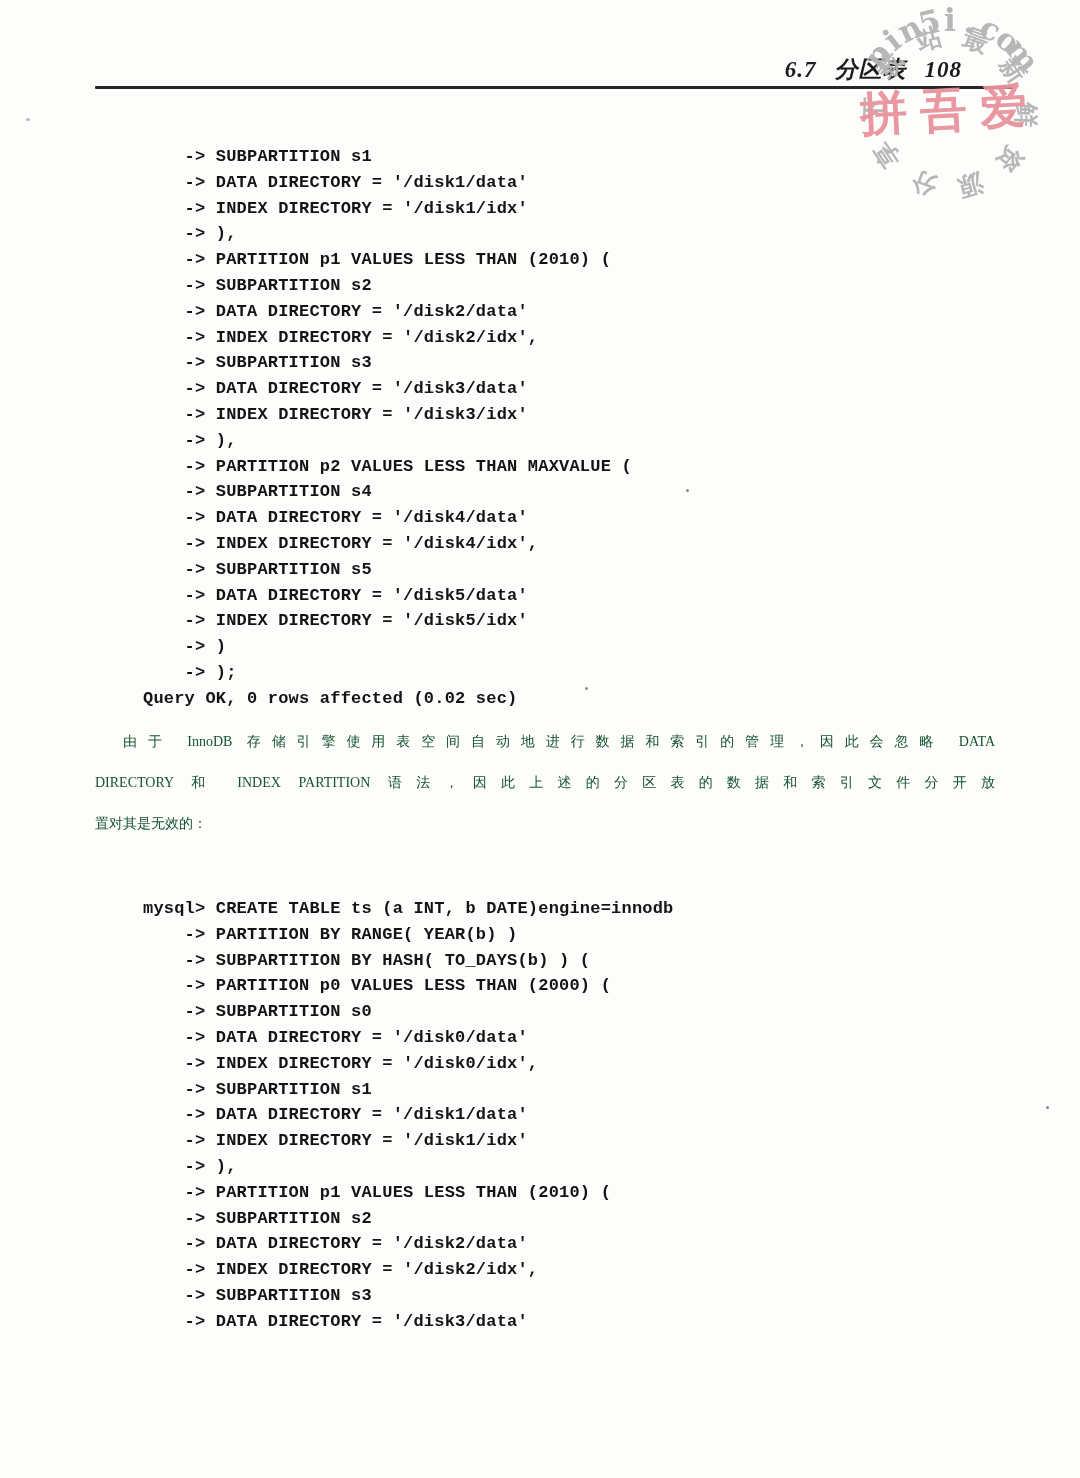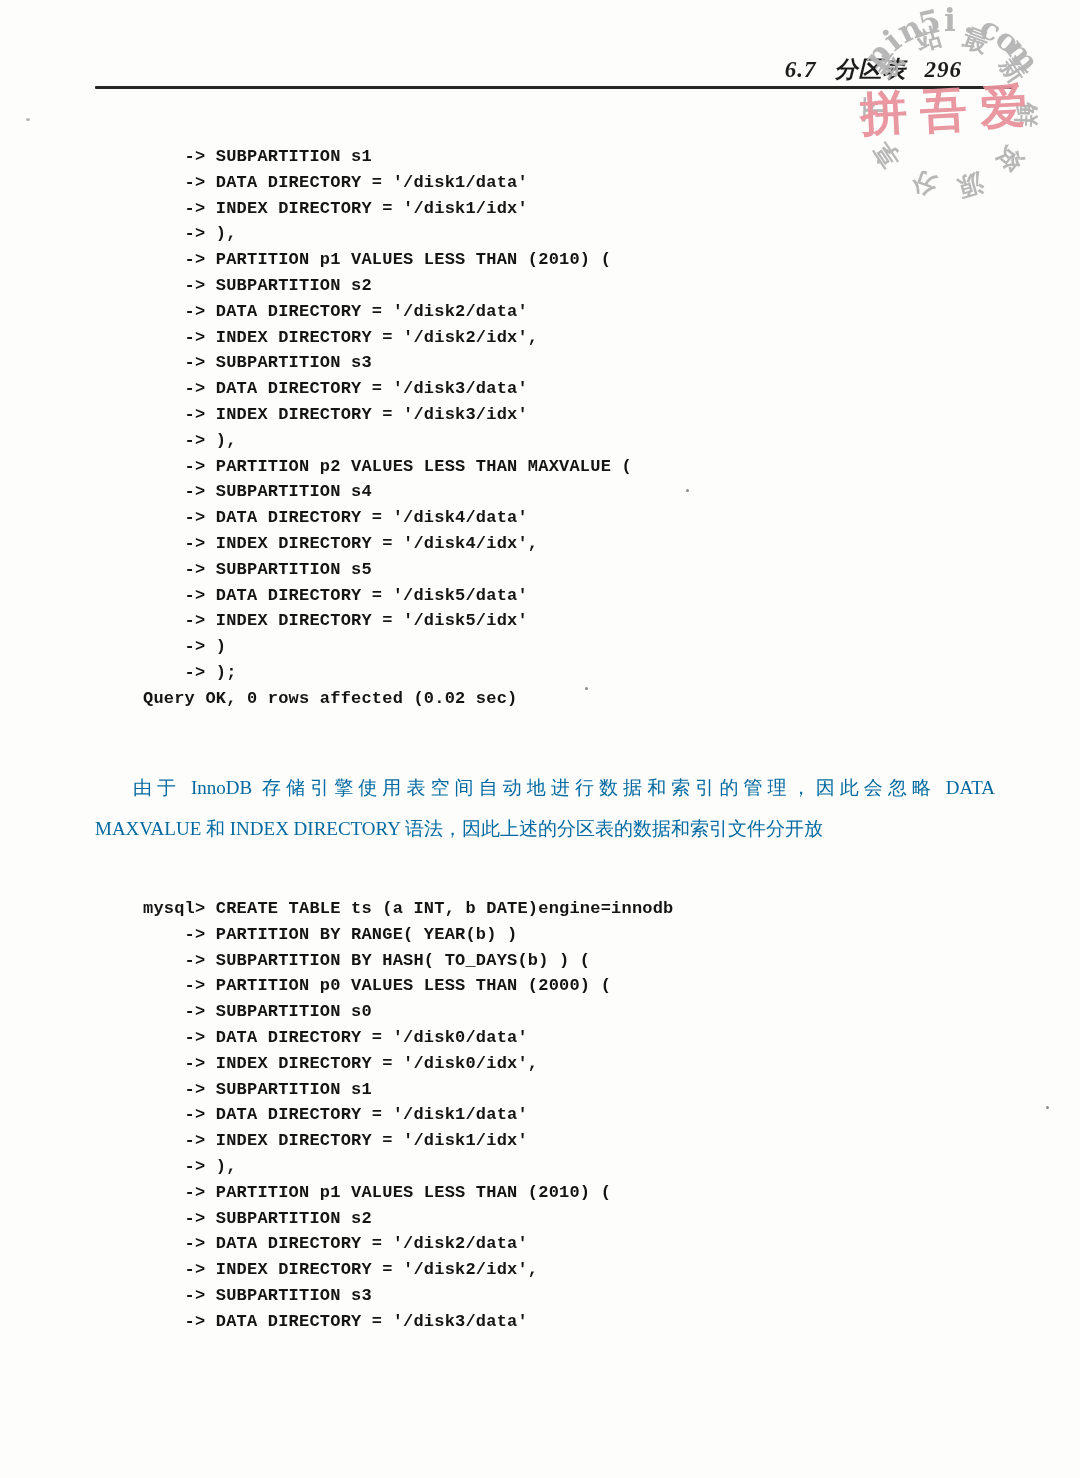--- a/index.html
+++ b/index.html
@@ -49,41 +49,41 @@
     font-family:"Liberation Mono","DejaVu Sans Mono",monospace;
     font-size:17px; font-weight:600; color:#141414;
     line-height:25.8px; white-space:pre; letter-spacing:.2px;
   }
   .code-block-1 { top:144px; }
   .code-block-2 { top:896px; }
   .code-line { height:25.8px; }
 
   
   .para {
-    position:absolute; left:95px; top:767px; width:900px;
-    font-size:19px; line-height:41px; color:#0369a1;
+    position:absolute; left:95px; top:721px; width:900px;
+    font-size:14px; line-height:41px; color:#14532d;
   }
   .para .para-line { text-align:justify; }
   .para .para-line:not(:last-child) { text-align-last:justify; }
   .para .para-line:first-child { text-indent:2em; }
 
   
   .speck { position:absolute; background:#8a8a8a; border-radius:50%; }
   .speck-1 { left:686px; top:489px; width:3px; height:3px; }
   .speck-2 { left:585px; top:687px; width:3px; height:3px; }
   .speck-3 { left:1046px; top:1106px; width:3px; height:3px; }
   .speck-4 { left:26px;  top:118px; width:4px; height:3px; opacity:.6; }
 </style>
 </head>
 <body>
 
 <div class="page">
 
   <div class="running-head">
-    <span>6.7</span><span class="sep"></span><span>分区表</span><span class="sep"></span><span>296</span>
+    <span>6.7</span><span class="sep"></span><span>分区表</span><span class="sep"></span><span>108</span>
   </div>
   <div class="head-rule"></div>
 
   <div class="watermark">
     <div class="wm-layer" style="color: rgb(180, 180, 180);">
         <span class="wm-char wm-site" style="transform: translate(-50%, -50%) rotate(-52deg) translateY(-92px);">p</span>
         <span class="wm-char wm-site" style="transform: translate(-50%, -50%) rotate(-39deg) translateY(-92px);">i</span>
         <span class="wm-char wm-site" style="transform: translate(-50%, -50%) rotate(-26deg) translateY(-92px);">n</span>
         <span class="wm-char wm-site" style="transform: translate(-50%, -50%) rotate(-13deg) translateY(-92px);">5</span>
         <span class="wm-char wm-site" style="transform: translate(-50%, -50%) rotate(0deg) translateY(-92px);">i</span>
@@ -104,21 +104,22 @@
         <span class="wm-char wm-ring" style="transform: translate(-50%, -50%) rotate(308deg) translateY(-76px);">载</span>
         <span class="wm-char wm-ring" style="transform: translate(-50%, -50%) rotate(344deg) translateY(-76px);">站</span>
       </div>
     <div class="wm-center" style="color: rgb(232, 146, 156);">拼吾爱</div>
   </div>
 
   <div class="code-block code-block-1"><div class="code-line">    -&gt; SUBPARTITION s1</div><div class="code-line">    -&gt; DATA DIRECTORY = '/disk1/data'</div><div class="code-line">    -&gt; INDEX DIRECTORY = '/disk1/idx'</div><div class="code-line">    -&gt; ),</div><div class="code-line">    -&gt; PARTITION p1 VALUES LESS THAN (2010) (</div><div class="code-line">    -&gt; SUBPARTITION s2</div><div class="code-line">    -&gt; DATA DIRECTORY = '/disk2/data'</div><div class="code-line">    -&gt; INDEX DIRECTORY = '/disk2/idx',</div><div class="code-line">    -&gt; SUBPARTITION s3</div><div class="code-line">    -&gt; DATA DIRECTORY = '/disk3/data'</div><div class="code-line">    -&gt; INDEX DIRECTORY = '/disk3/idx'</div><div class="code-line">    -&gt; ),</div><div class="code-line">    -&gt; PARTITION p2 VALUES LESS THAN MAXVALUE (</div><div class="code-line">    -&gt; SUBPARTITION s4</div><div class="code-line">    -&gt; DATA DIRECTORY = '/disk4/data'</div><div class="code-line">    -&gt; INDEX DIRECTORY = '/disk4/idx',</div><div class="code-line">    -&gt; SUBPARTITION s5</div><div class="code-line">    -&gt; DATA DIRECTORY = '/disk5/data'</div><div class="code-line">    -&gt; INDEX DIRECTORY = '/disk5/idx'</div><div class="code-line">    -&gt; )</div><div class="code-line">    -&gt; );</div><div class="code-line">Query OK, 0 rows affected (0.02 sec)</div></div>
 
   <div class="para">
       <div class="para-line">由于 InnoDB 存储引擎使用表空间自动地进行数据和索引的管理，因此会忽略 DATA</div>
-      <div class="para-line">MAXVALUE 和 INDEX DIRECTORY 语法，因此上述的分区表的数据和索引文件分开放</div>
+      <div class="para-line">DIRECTORY 和 INDEX PARTITION 语法，因此上述的分区表的数据和索引文件分开放</div>
+      <div class="para-line">置对其是无效的：</div>
     </div>
 
   <div class="code-block code-block-2"><div class="code-line">mysql&gt; CREATE TABLE ts (a INT, b DATE)engine=innodb</div><div class="code-line">    -&gt; PARTITION BY RANGE( YEAR(b) )</div><div class="code-line">    -&gt; SUBPARTITION BY HASH( TO_DAYS(b) ) (</div><div class="code-line">    -&gt; PARTITION p0 VALUES LESS THAN (2000) (</div><div class="code-line">    -&gt; SUBPARTITION s0</div><div class="code-line">    -&gt; DATA DIRECTORY = '/disk0/data'</div><div class="code-line">    -&gt; INDEX DIRECTORY = '/disk0/idx',</div><div class="code-line">    -&gt; SUBPARTITION s1</div><div class="code-line">    -&gt; DATA DIRECTORY = '/disk1/data'</div><div class="code-line">    -&gt; INDEX DIRECTORY = '/disk1/idx'</div><div class="code-line">    -&gt; ),</div><div class="code-line">    -&gt; PARTITION p1 VALUES LESS THAN (2010) (</div><div class="code-line">    -&gt; SUBPARTITION s2</div><div class="code-line">    -&gt; DATA DIRECTORY = '/disk2/data'</div><div class="code-line">    -&gt; INDEX DIRECTORY = '/disk2/idx',</div><div class="code-line">    -&gt; SUBPARTITION s3</div><div class="code-line">    -&gt; DATA DIRECTORY = '/disk3/data'</div></div>
 
   <div class="speck speck-1"></div>
   <div class="speck speck-2"></div>
   <div class="speck speck-3"></div>
   <div class="speck speck-4"></div>
 
 </div>

